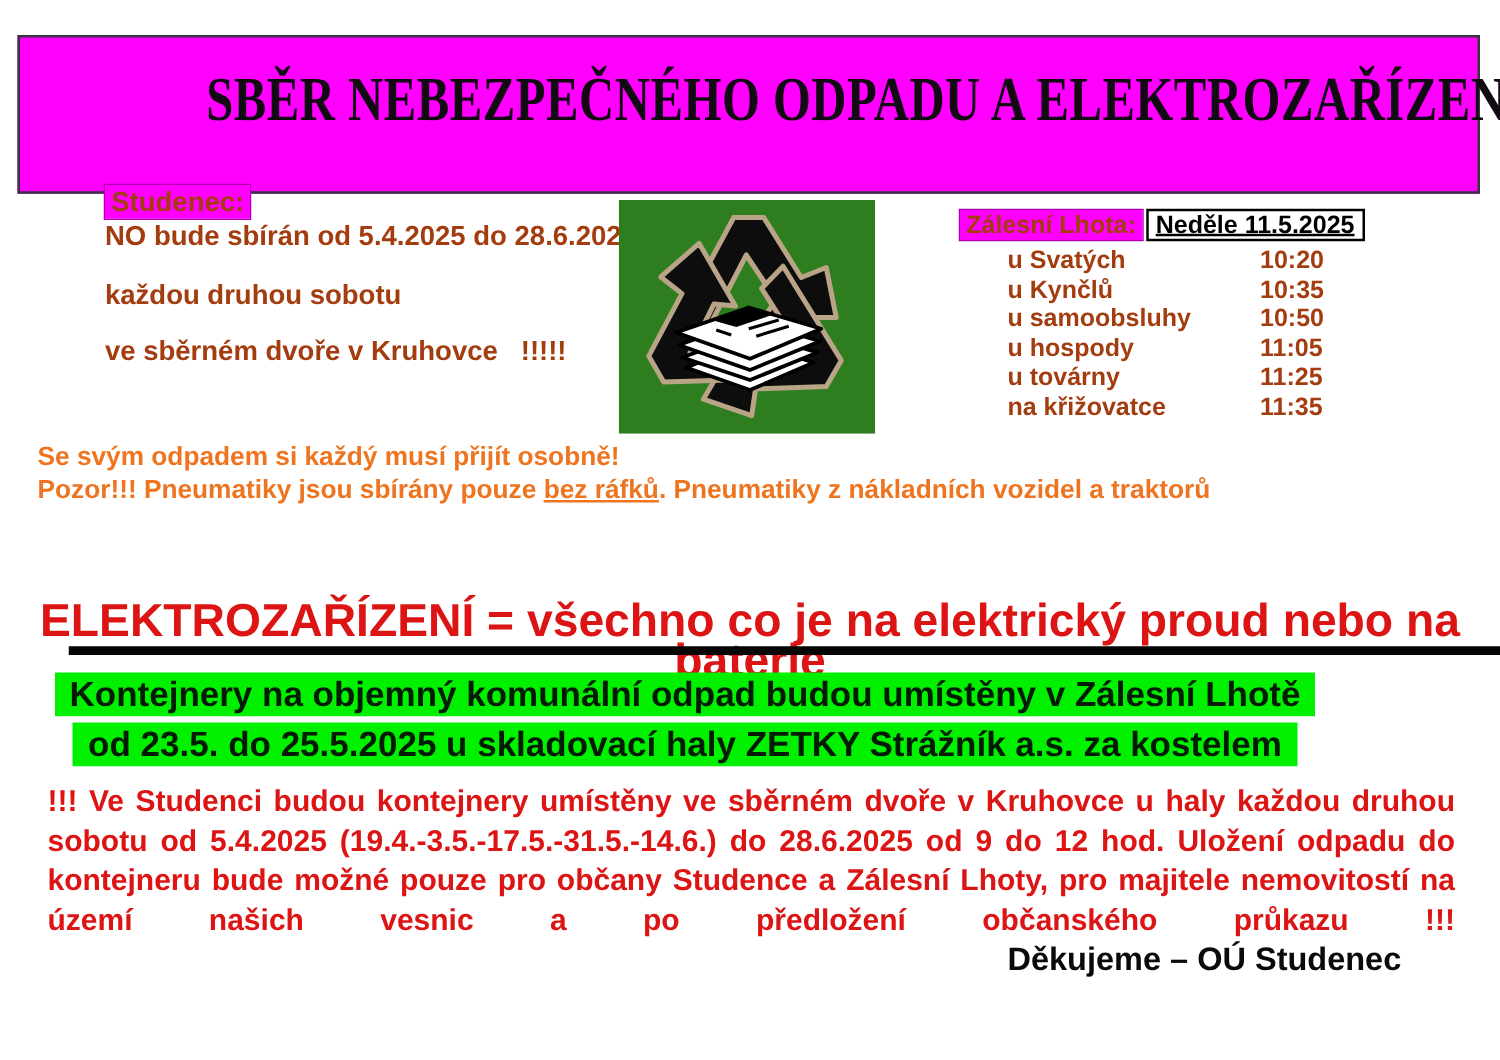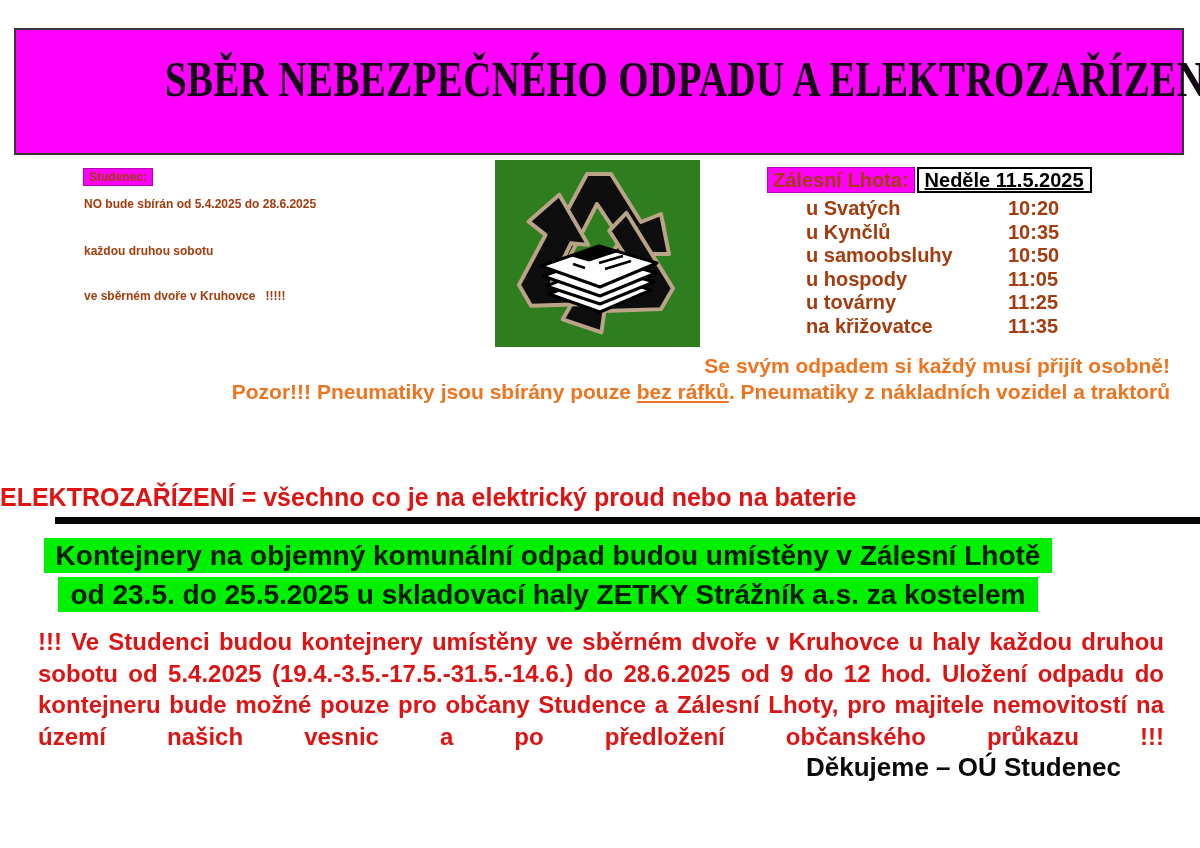--- a/index.html
+++ b/index.html
@@ -12,45 +12,45 @@
     position:absolute;left:14px;top:28px;width:1170px;height:127px;box-sizing:border-box;
     background:var(--magenta,#ff00ff);border:2px solid #3a3340;text-align:center;
   }
   .banner-title{
     display:inline-block;margin-top:20px;white-space:nowrap;
     font-family:"Liberation Serif","DejaVu Serif",serif;font-weight:bold;
     font-size:50px;line-height:58px;color:#120a12;letter-spacing:.5px;
     transform:scaleX(.78);transform-origin:50% 50%;
   }
   
-  .studenec{position:absolute;left:84px;top:170px;color:var(--brown,#a33c0e);font-size:12px;}
+  .studenec{position:absolute;left:84px;top:149px;color:var(--brown,#a33c0e);font-size:22px;}
   .hl-magenta{background:var(--magenta,#ff00ff);padding:1px 5px;outline:1px solid #b000b0;}
   .s-line{position:absolute;left:0;white-space:pre-wrap;width:430px;}
   .s1{top:27px;}.s2{top:74px;}.s3{top:119px;}
   
   .recycle{position:absolute;left:495px;top:160px;}
   
   .zalesni{position:absolute;left:768px;top:167px;color:var(--brown,#a33c0e);font-size:20px;}
   .date-box{
     display:inline-block;background:#fff;border:2px solid #000;color:#000;
     padding:0 6px;margin-left:3px;font-size:20px;line-height:22px;text-decoration:underline;
   }
   .stops{position:absolute;left:38px;top:30px;width:280px;}
   .stop-row{position:relative;height:23.5px;line-height:23.5px;}
   .stop-time{position:absolute;left:202px;top:0;}
   
   .notice{
-    position:absolute;left:30px;top:353px;width:1140px;text-align:right;
+    position:absolute;left:30px;top:353px;width:1140px;text-align:left;
     color:var(--orange,#ee7420);font-size:21px;line-height:26px;
   }
   .u{text-decoration:underline;}
   
   .electro{
-    position:absolute;left:0;top:481px;width:1200px;
-    color:var(--red,#dd1414);font-size:25px;line-height:32px;
+    position:absolute;left:0;top:481px;width:1200px;text-align:center;
+    color:var(--red,#dd1414);font-size:37px;line-height:32px;
   }
   .rule{position:absolute;left:55px;top:517px;width:1145px;height:7px;background:#050505;}
   
   .green-block{position:absolute;left:0;top:538px;width:1096px;text-align:center;}
   .green-line{line-height:35px;}
   .hl-green{
     background:var(--bright_green,#00f000);color:#031a03;
     font-size:28px;padding:2px 12px;
   }
   

